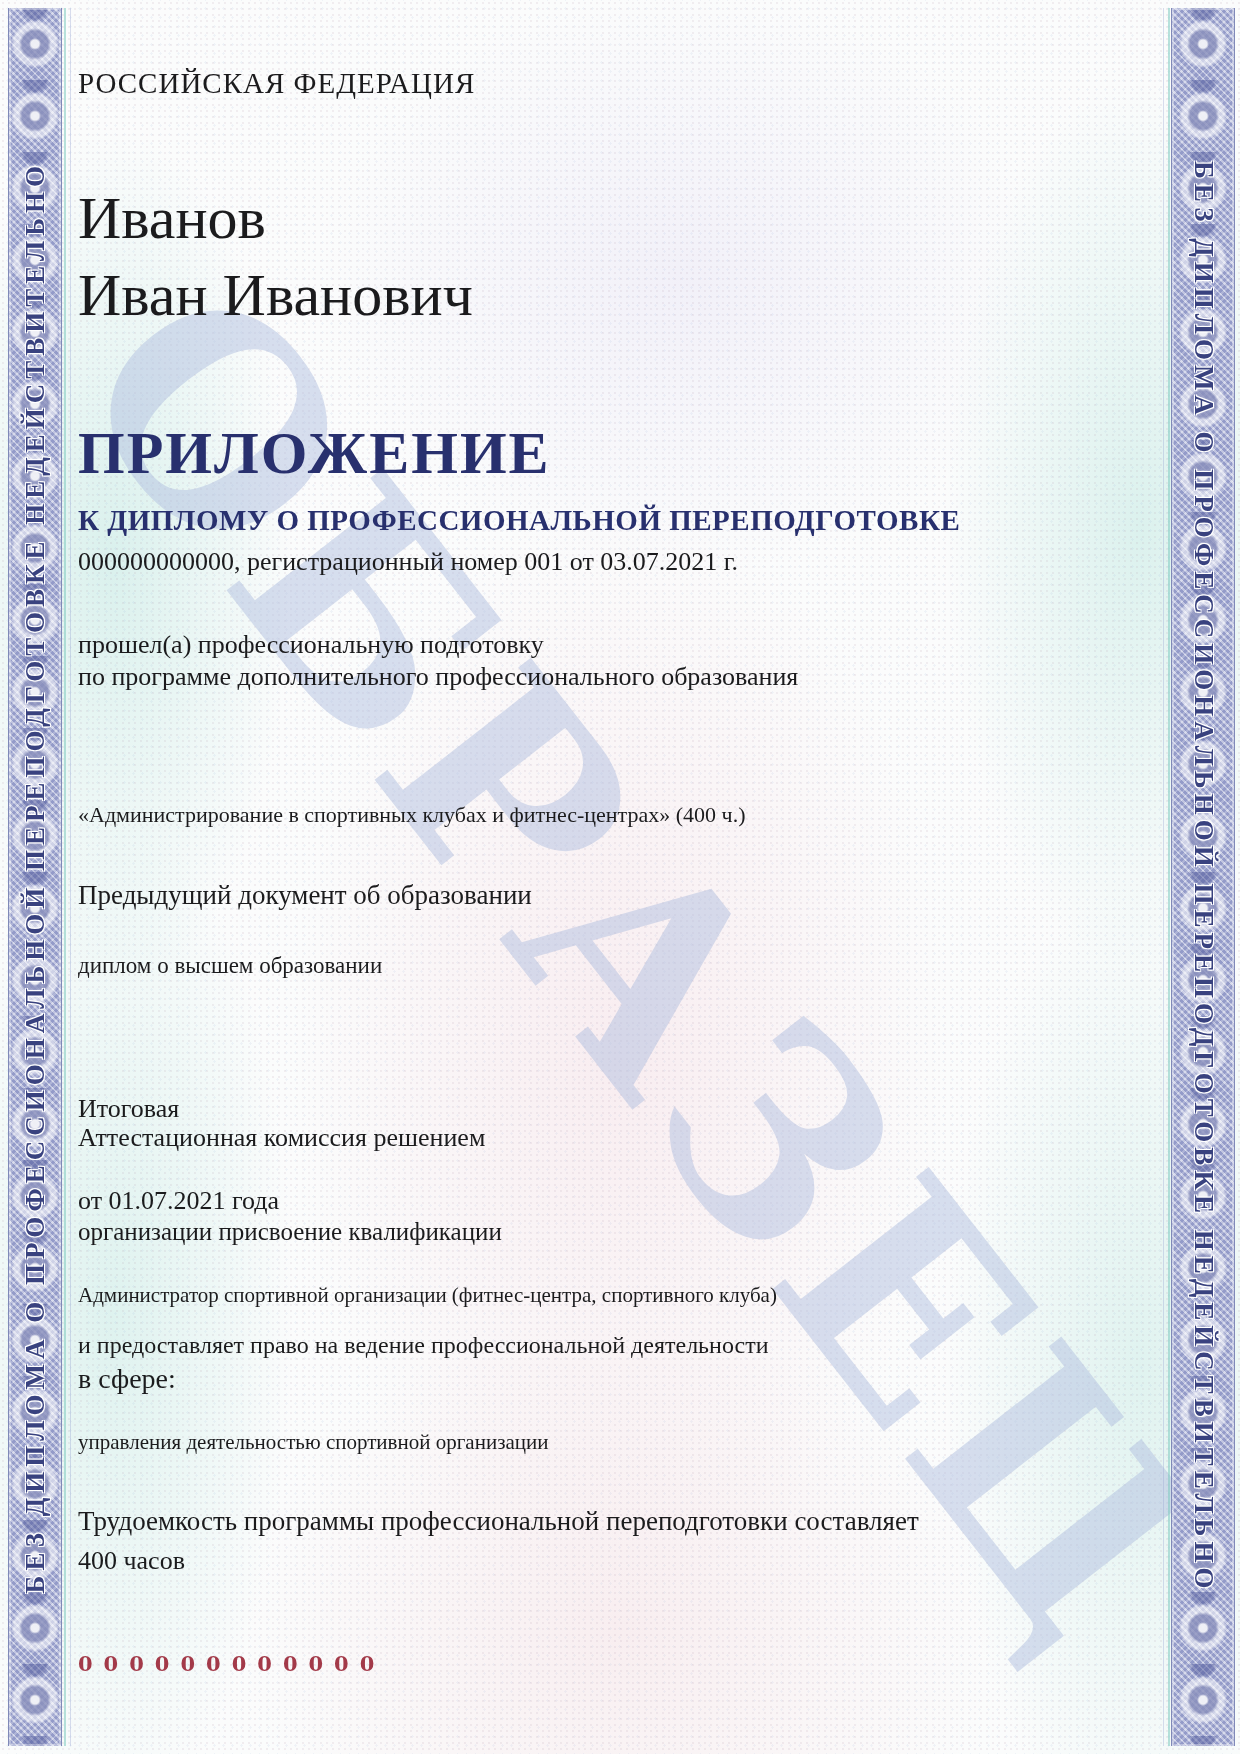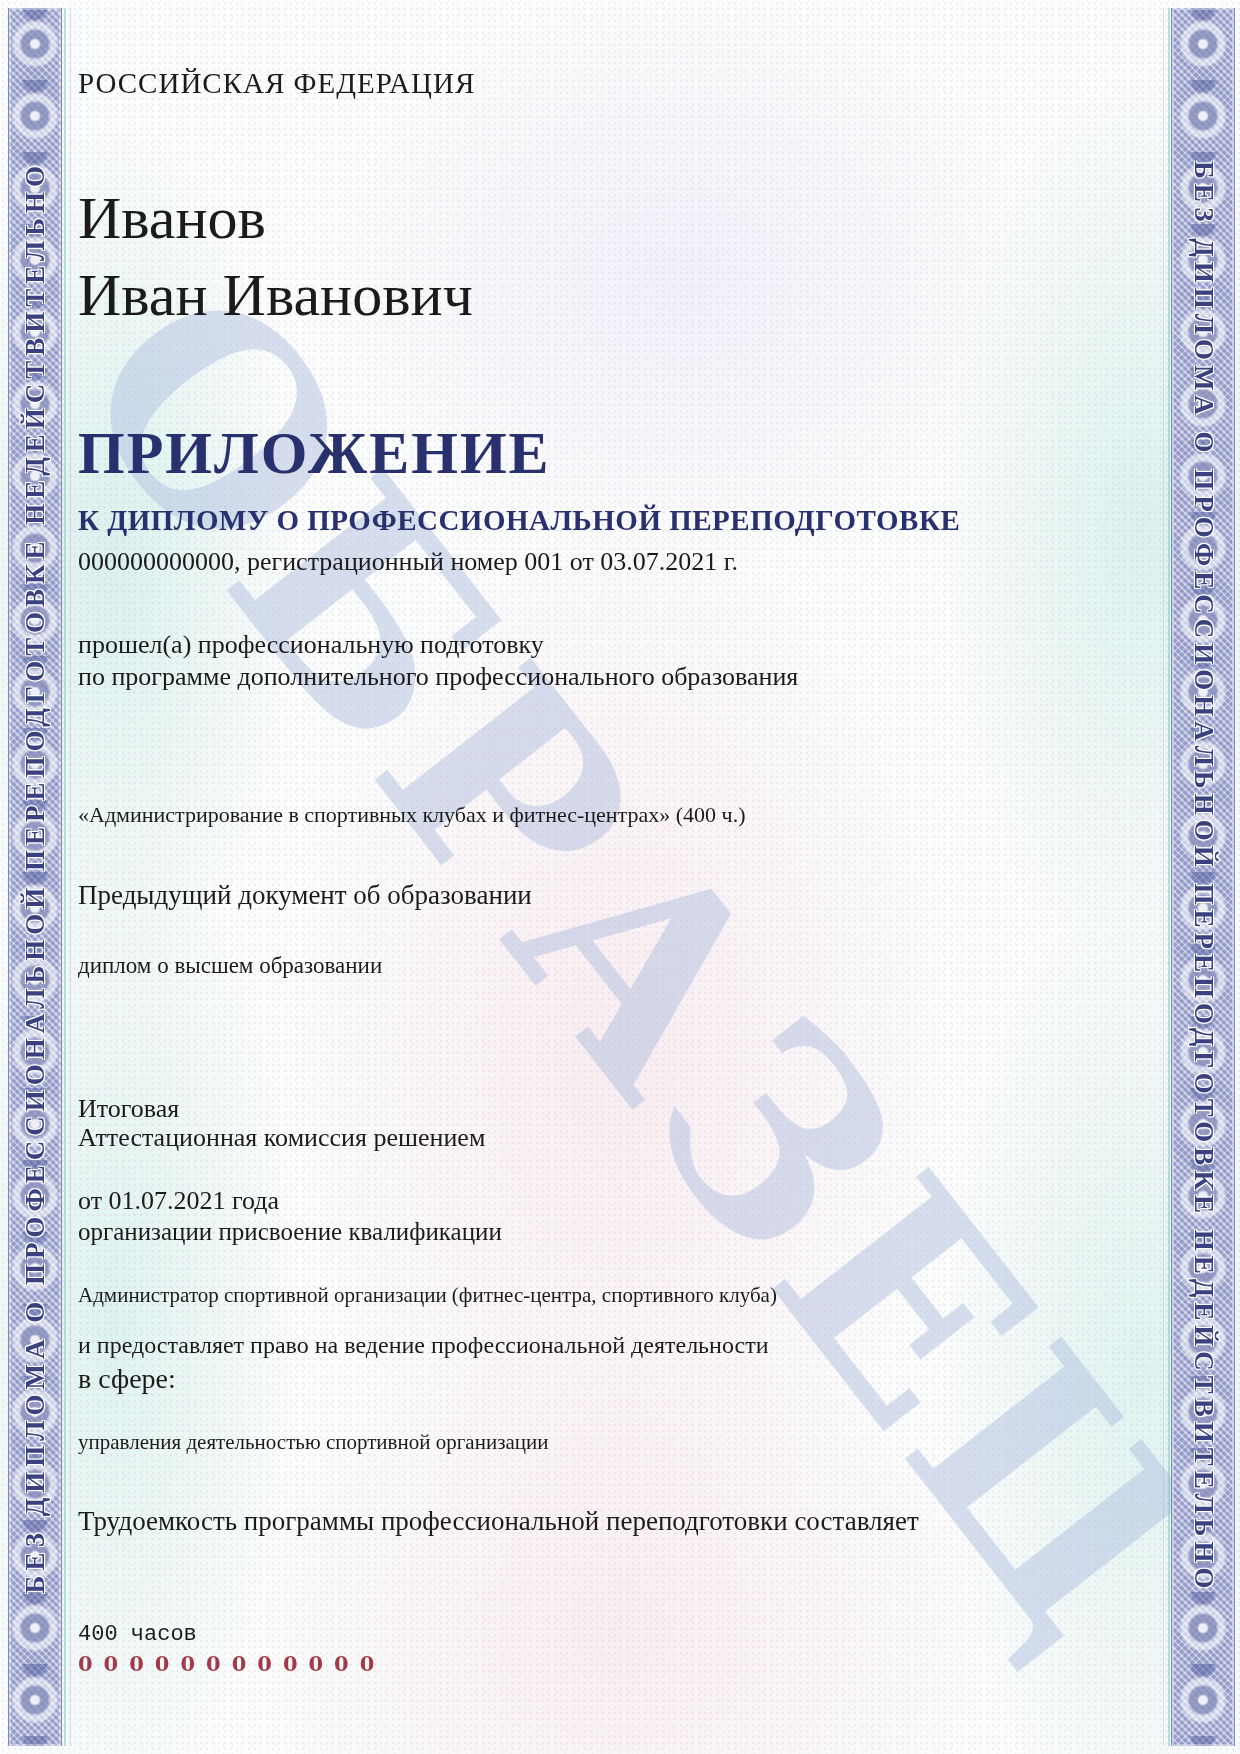--- a/index.html
+++ b/index.html
@@ -124,17 +124,17 @@
 
   <div class="line" style="top:1217px;font-size:25px;">организации присвоение квалификации</div>
   <div class="line" style="top:1331px;font-size:24px;">и предоставляет право на ведение профессиональной деятельности</div>
 
   <div class="line" style="top:1283px;font-size:21px;">Администратор спортивной организации (фитнес-центра, спортивного клуба)</div>
   <div class="line" style="top:1362px;font-size:28px;">в сфере:</div>
 
   <div class="line" style="top:1430px;font-size:21px;">управления деятельностью спортивной организации</div>
 
   <div class="line" style="top:1506px;font-size:27px;">Трудоемкость программы профессиональной переподготовки составляет</div>
-  <div class="line" style="top:1622px;font-size:22px;font-family:Liberation Mono, monospace;">400 часов</div>
+  <div class="line" style="top:1546px;font-size:26px;">400 часов</div>
 
   <div class="line formnum" style="top:1652px;font-size:21px;">000000000000</div>
 
 </div>
 
 </body></html>

